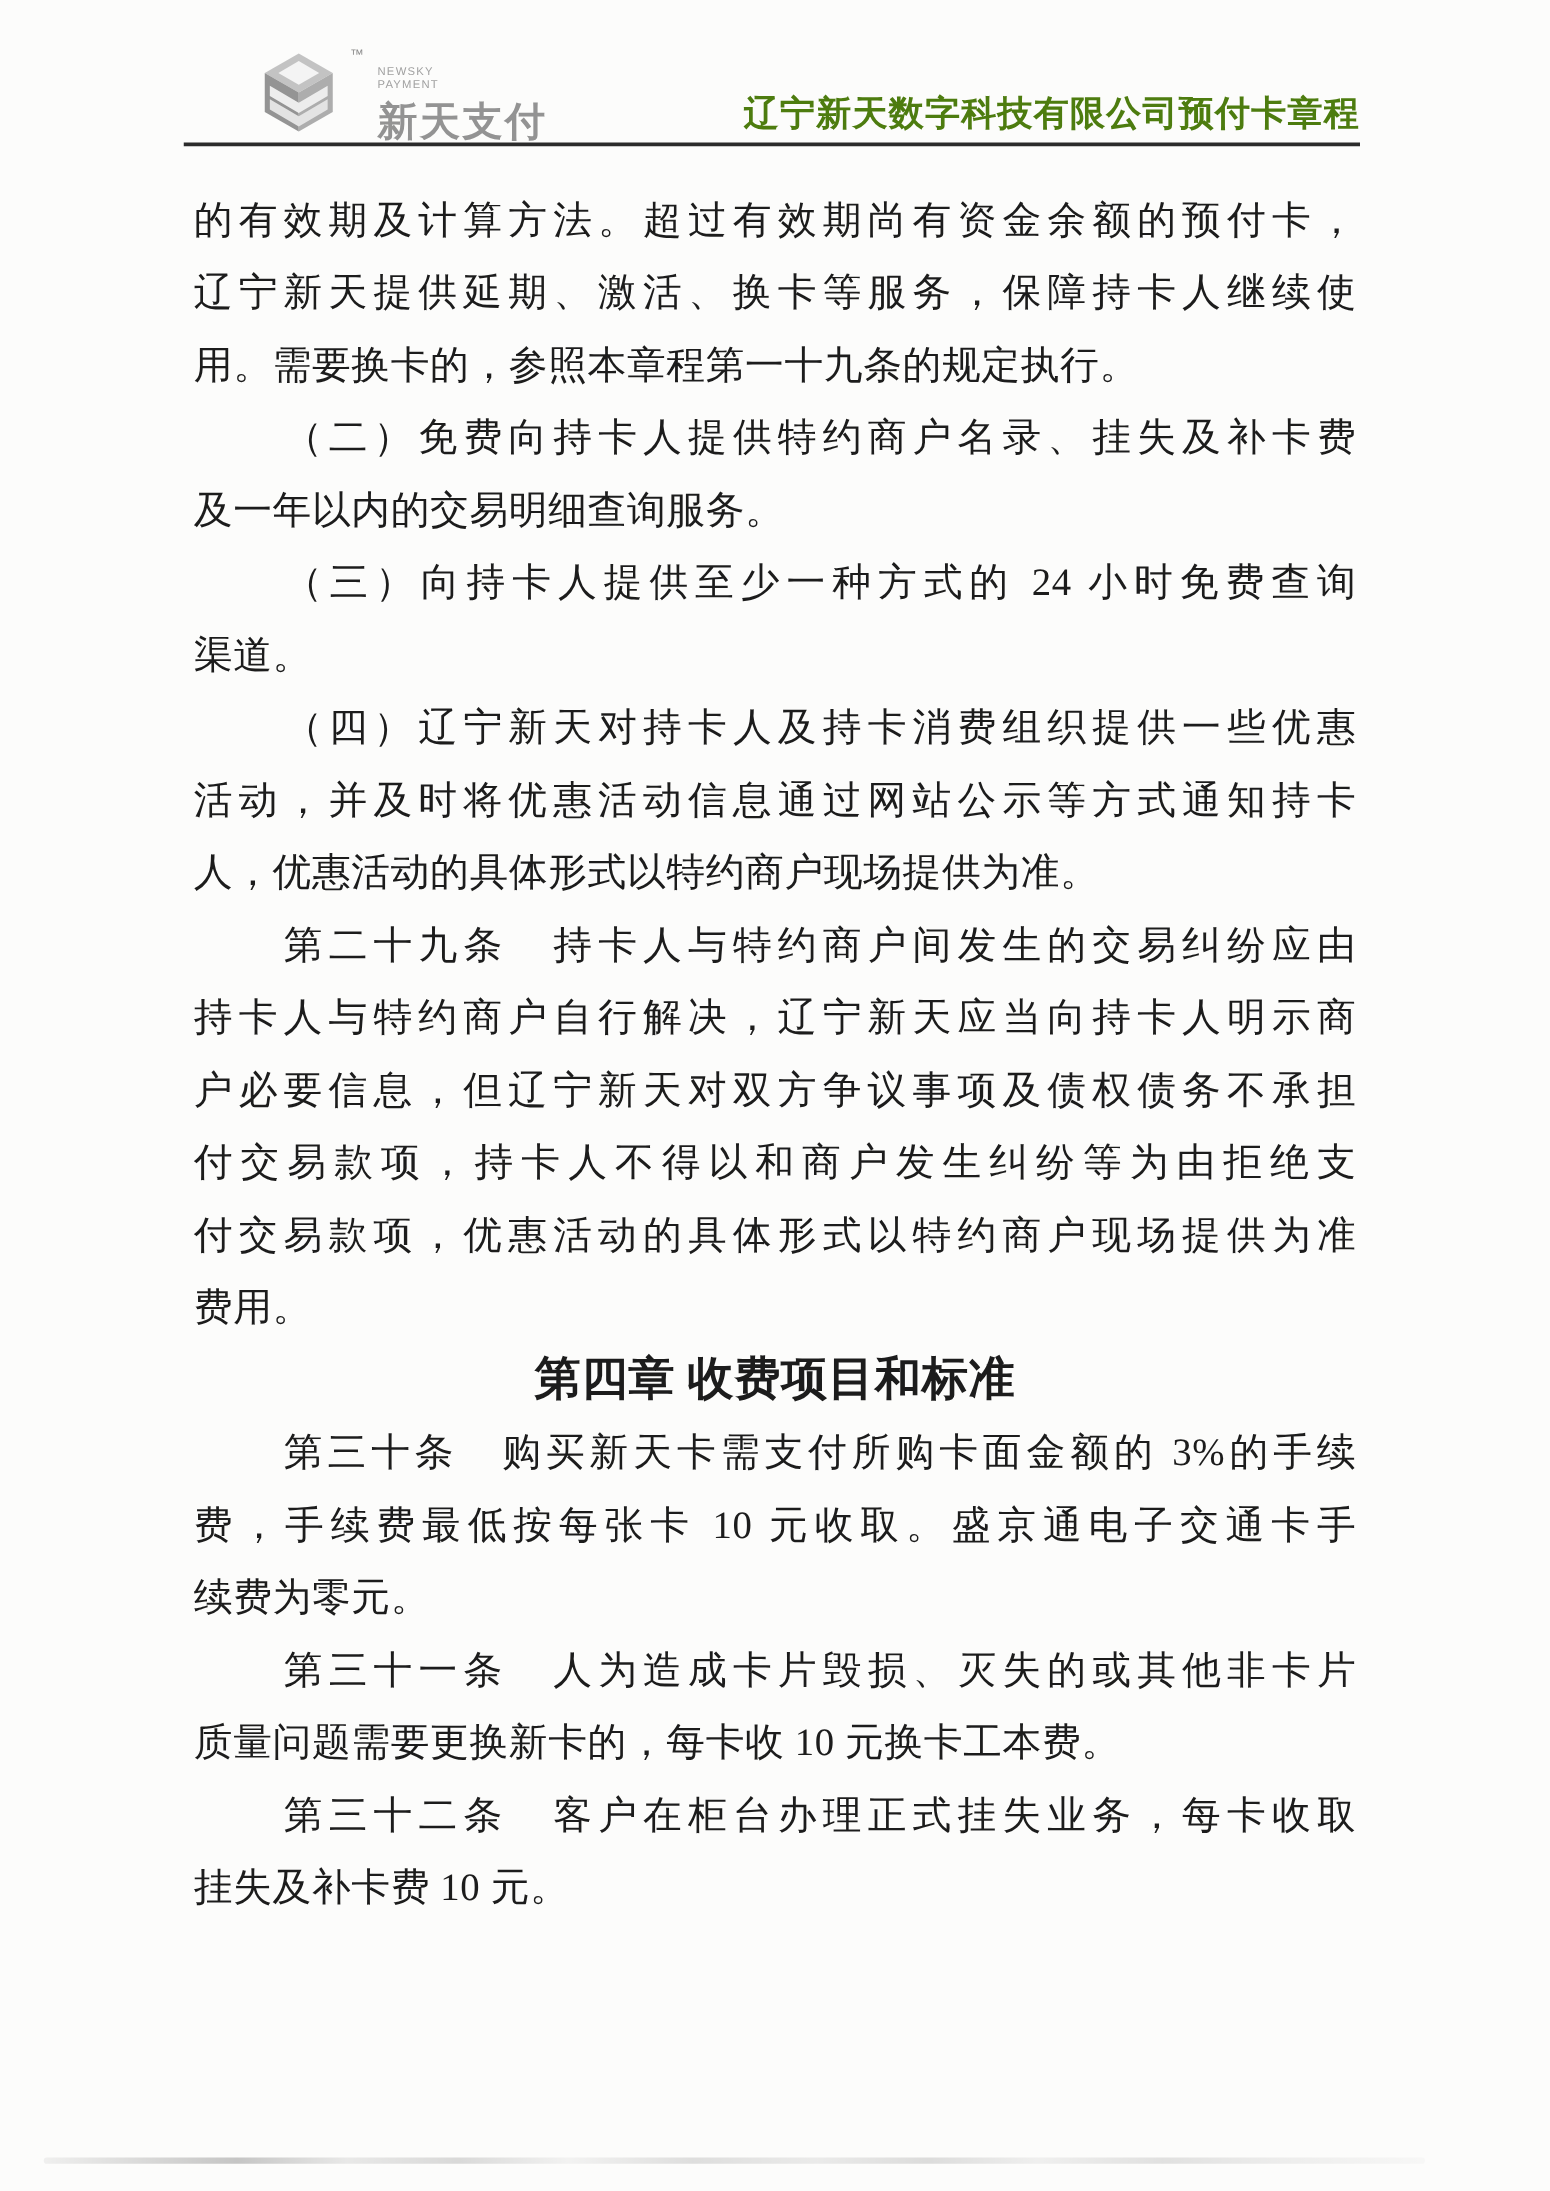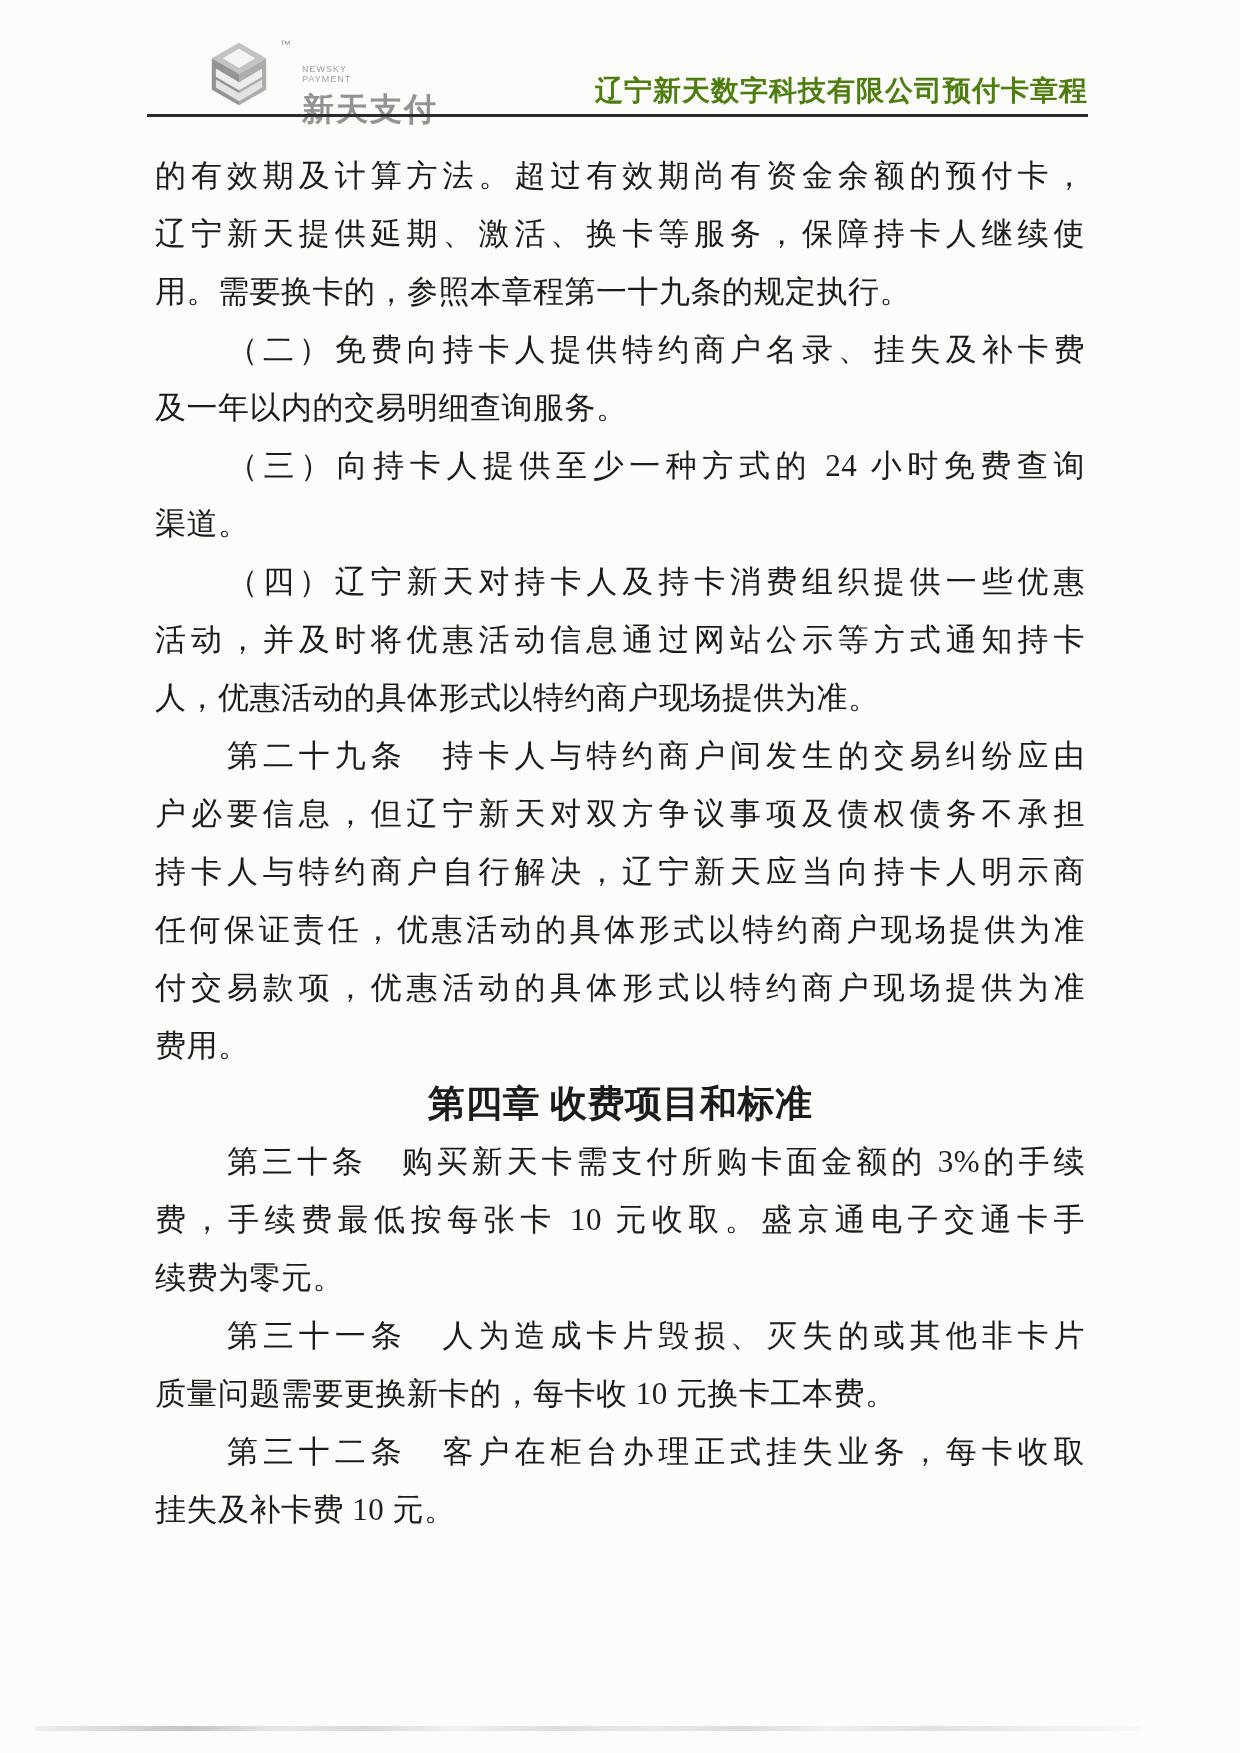--- a/index.html
+++ b/index.html
@@ -10,21 +10,21 @@
     overflow: hidden;
     font-family: "Liberation Serif", "DejaVu Serif", serif;
     color: #1f1f1f;
   }
   
   .hdr { position: absolute; left: 0; top: 0; width: 1240px; height: 130px; }
   .logo-wrap { position: absolute; left: 198px; top: 40px; width: 280px; height: 70px; }
   .cube { position: absolute; left: 0; top: 0; width: 82px; height: 68px; }
   .tm { position: absolute; left: 82px; top: -2px; font-size: 11px; color: #8c8c8c;
         font-family: "Liberation Sans", sans-serif; }
-  .brandtext { position: absolute; left: 104px; top: 24px;
+  .brandtext { position: absolute; left: 104px; top: 12px;
                font-family: "Liberation Sans", sans-serif; color: #979797; }
   .brand-en { font-size: 9px; line-height: 10px; letter-spacing: 1px; color: #a0a0a0; }
   .brand-zh { font-size: 32px; font-weight: bold; letter-spacing: 2px; margin-top: 4px; color: #939393; }
   .doc-title { position: absolute; right: 152px; top: 72px;
                font-size: 28px; font-weight: bold; color: #4d7c0f; letter-spacing: 1px; }
   .rule { position: absolute; left: 147px; top: 114px; width: 941px; height: 3px; background: #2b2b2b; }
   
   .doc-body { position: absolute; left: 155px; top: 147px; width: 930px; }
   .line { font-size: 31px; line-height: 58px; height: 58px; white-space: nowrap;
           color: #1c1c1c; letter-spacing: 0.5px; }
@@ -73,23 +73,23 @@
     <div class="line j">辽宁新天提供延期、激活、换卡等服务，保障持卡人继续使</div>
     <div class="line l">用。需要换卡的，参照本章程第一十九条的规定执行。</div>
     <div class="line j ind">（二）免费向持卡人提供特约商户名录、挂失及补卡费</div>
     <div class="line l">及一年以内的交易明细查询服务。</div>
     <div class="line j ind">（三）向持卡人提供至少一种方式的 24 小时免费查询</div>
     <div class="line l">渠道。</div>
     <div class="line j ind">（四）辽宁新天对持卡人及持卡消费组织提供一些优惠</div>
     <div class="line j">活动，并及时将优惠活动信息通过网站公示等方式通知持卡</div>
     <div class="line l">人，优惠活动的具体形式以特约商户现场提供为准。</div>
     <div class="line j ind">第二十九条　持卡人与特约商户间发生的交易纠纷应由</div>
+    <div class="line j">持卡人与特约商户自行解决，辽宁新天应当向持卡人明示商</div>
     <div class="line j">户必要信息，但辽宁新天对双方争议事项及债权债务不承担</div>
-    <div class="line j">持卡人与特约商户自行解决，辽宁新天应当向持卡人明示商</div>
-    <div class="line j">任何保证责任，优惠活动的具体形式以特约商户现场提供为准</div>
+    <div class="line j">付交易款项，持卡人不得以和商户发生纠纷等为由拒绝支</div>
     <div class="line j">付交易款项，优惠活动的具体形式以特约商户现场提供为准</div>
     <div class="line l">费用。</div>
     <div class="line c b">第四章 收费项目和标准</div>
     <div class="line j ind">第三十条　购买新天卡需支付所购卡面金额的 3%的手续</div>
     <div class="line j">费，手续费最低按每张卡 10 元收取。盛京通电子交通卡手</div>
     <div class="line l">续费为零元。</div>
     <div class="line j ind">第三十一条　人为造成卡片毁损、灭失的或其他非卡片</div>
     <div class="line l">质量问题需要更换新卡的，每卡收 10 元换卡工本费。</div>
     <div class="line j ind">第三十二条　客户在柜台办理正式挂失业务，每卡收取</div>
     <div class="line l">挂失及补卡费 10 元。</div>

